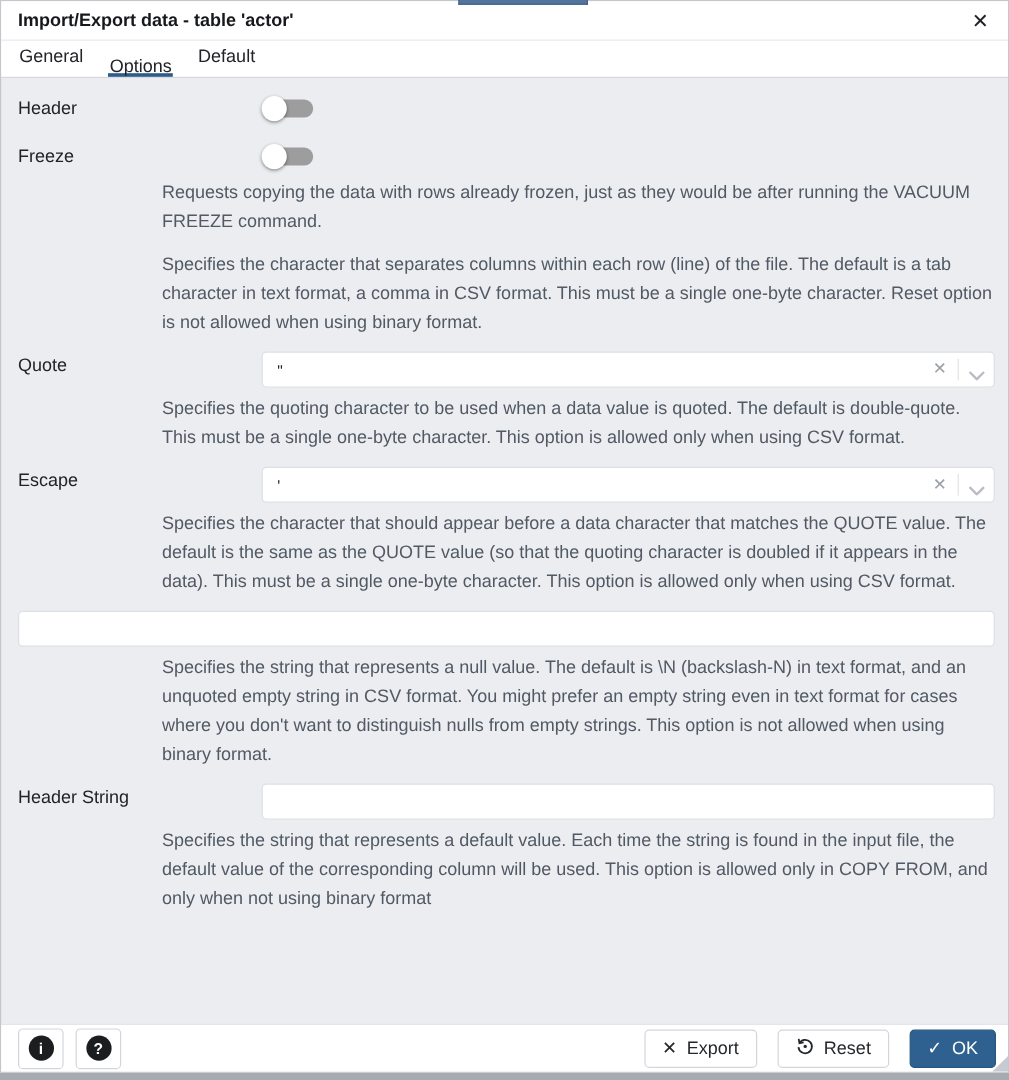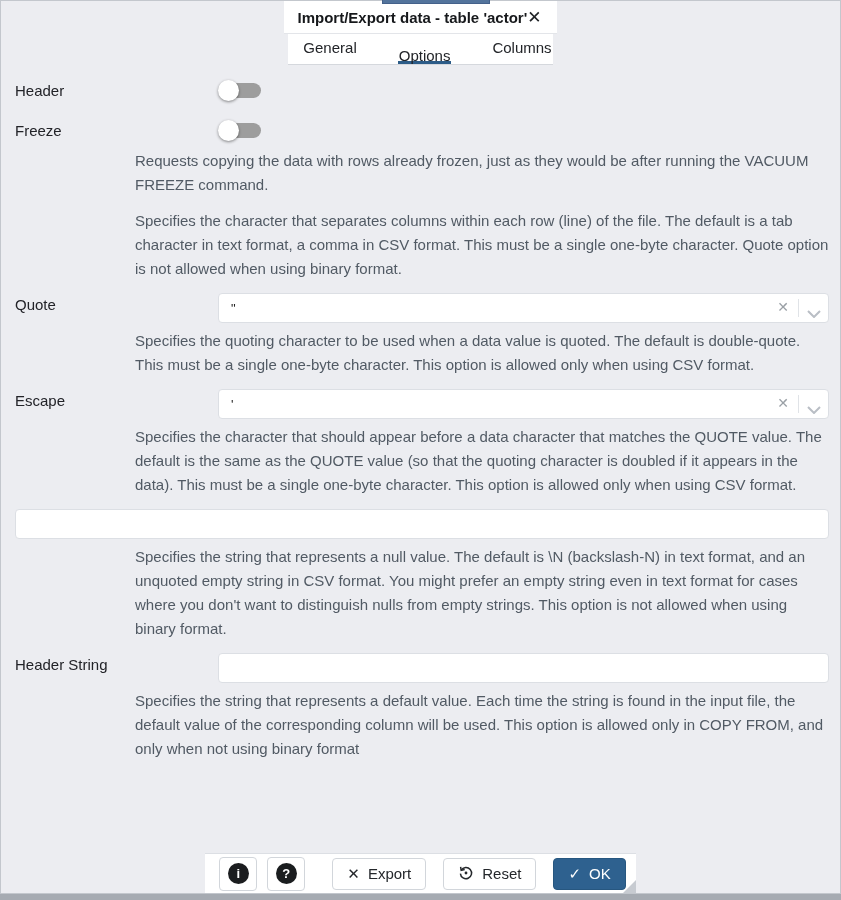--- a/index.html
+++ b/index.html
@@ -13,37 +13,37 @@
   }
   .top-accent {
     position:absolute; left:382px; top:0; width:108px; height:4px;
     background:#53749c; border:1px solid #44618a; border-top:none; z-index:5;
   }
   .dialog {
     position:absolute; left:0; top:0;
     width:841px; height:894px;
     background:#ecedf1;
     border:1px solid #c3c7cd;
-    display:flex; flex-direction:column;align-items:center;
+    display:flex; flex-direction:column;
   }
   
   .titlebar {
     height:33px; flex:none; background:#fff;
     border-bottom:1px solid #e3e5e9;
     display:flex; align-items:center; padding:0 16px 0 14px;
   }
   .titlebar .title { font-size:15px; font-weight:bold; color:#16181b; }
   .titlebar .close-x {
     margin-left:auto; font-size:17px; color:#202326; cursor:pointer; line-height:1;
   }
   
   .tabbar {
     height:31px; flex:none; background:#fff;
     border-bottom:1px solid #d5d8dd;
-    display:flex; align-items:stretch; padding-left:14px; gap:40px;
+    display:flex; align-items:stretch; padding-left:14px; gap:20px;
   }
   .tab {
     display:flex; align-items:center; font-size:15px; color:#222428;
     border-bottom:3px solid transparent; padding:0 1px; cursor:pointer;
   }
   .tab.active { border-bottom-color:#2c5c88;margin-top:15px; }
   
   .body { flex:1; padding:14px 11px 0 14px; overflow:hidden;border-radius:25px; }
   .row { display:flex; align-items:flex-start; }
   .row-label {
@@ -122,21 +122,21 @@
 <div class="dialog">
 
   <div class="titlebar">
     <span class="title">Import/Export data - table 'actor'</span>
     <span class="close-x">✕</span>
   </div>
 
   <div class="tabbar">
     <div class="tab">General</div>
     <div class="tab active">Options</div>
-    <div class="tab">Columns</div>
+    <div class="tab">Default</div>
   </div>
 
   <div class="body">
 
     <div class="row toggle-row">
       <div class="row-label">Header</div>
       <div class="row-control">
         <div class="toggle">
           <div class="track"></div>
           <div class="thumb"></div>
@@ -148,21 +148,21 @@
       <div class="row-label">Freeze</div>
       <div class="row-control">
         <div class="toggle">
           <div class="track"></div>
           <div class="thumb"></div>
         </div>
       </div>
     </div>
     <div class="help" style="margin-top:8px;">Requests copying the data with rows already frozen, just as they would be after running the VACUUM FREEZE command.</div>
 
-    <div class="help">Specifies the character that separates columns within each row (line) of the file. The default is a tab character in text format, a comma in CSV format. This must be a single one-byte character. Quote option is not allowed when using binary format.</div>
+    <div class="help">Specifies the character that separates columns within each row (line) of the file. The default is a tab character in text format, a comma in CSV format. This must be a single one-byte character. Reset option is not allowed when using binary format.</div>
 
     <div class="row">
       <div class="row-label">Quote</div>
       <div class="row-control">
         <div class="combo">
           <input type="text" value="&quot;" style="">
           <span class="clear-x">✕</span>
           <span class="divider"></span>
           <span class="chev">
             <svg width="14" height="8" viewBox="0 0 14 8">

